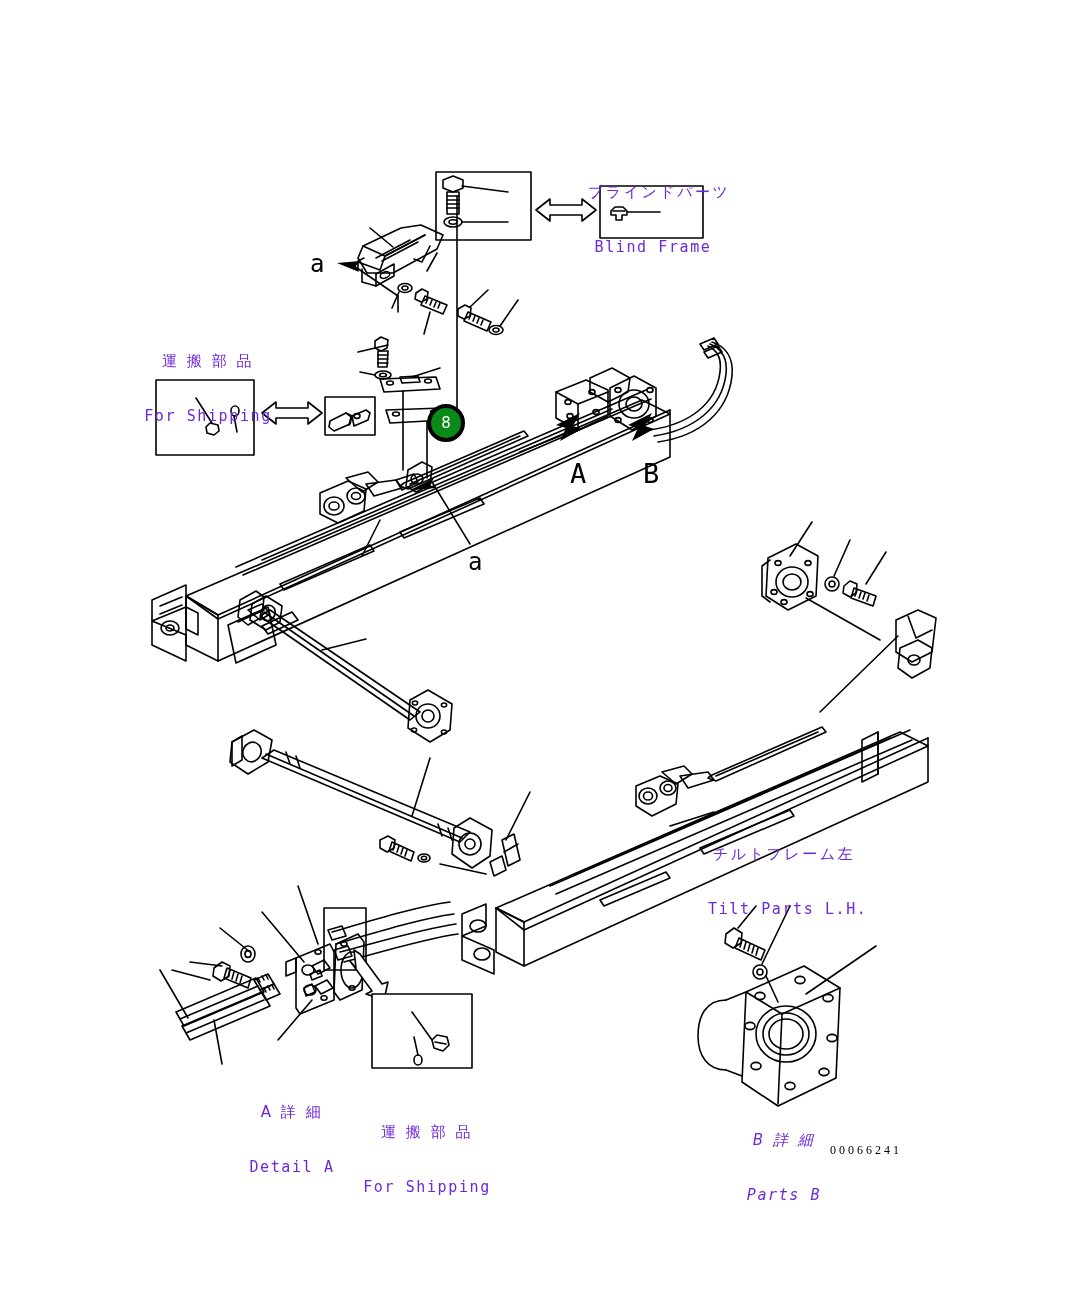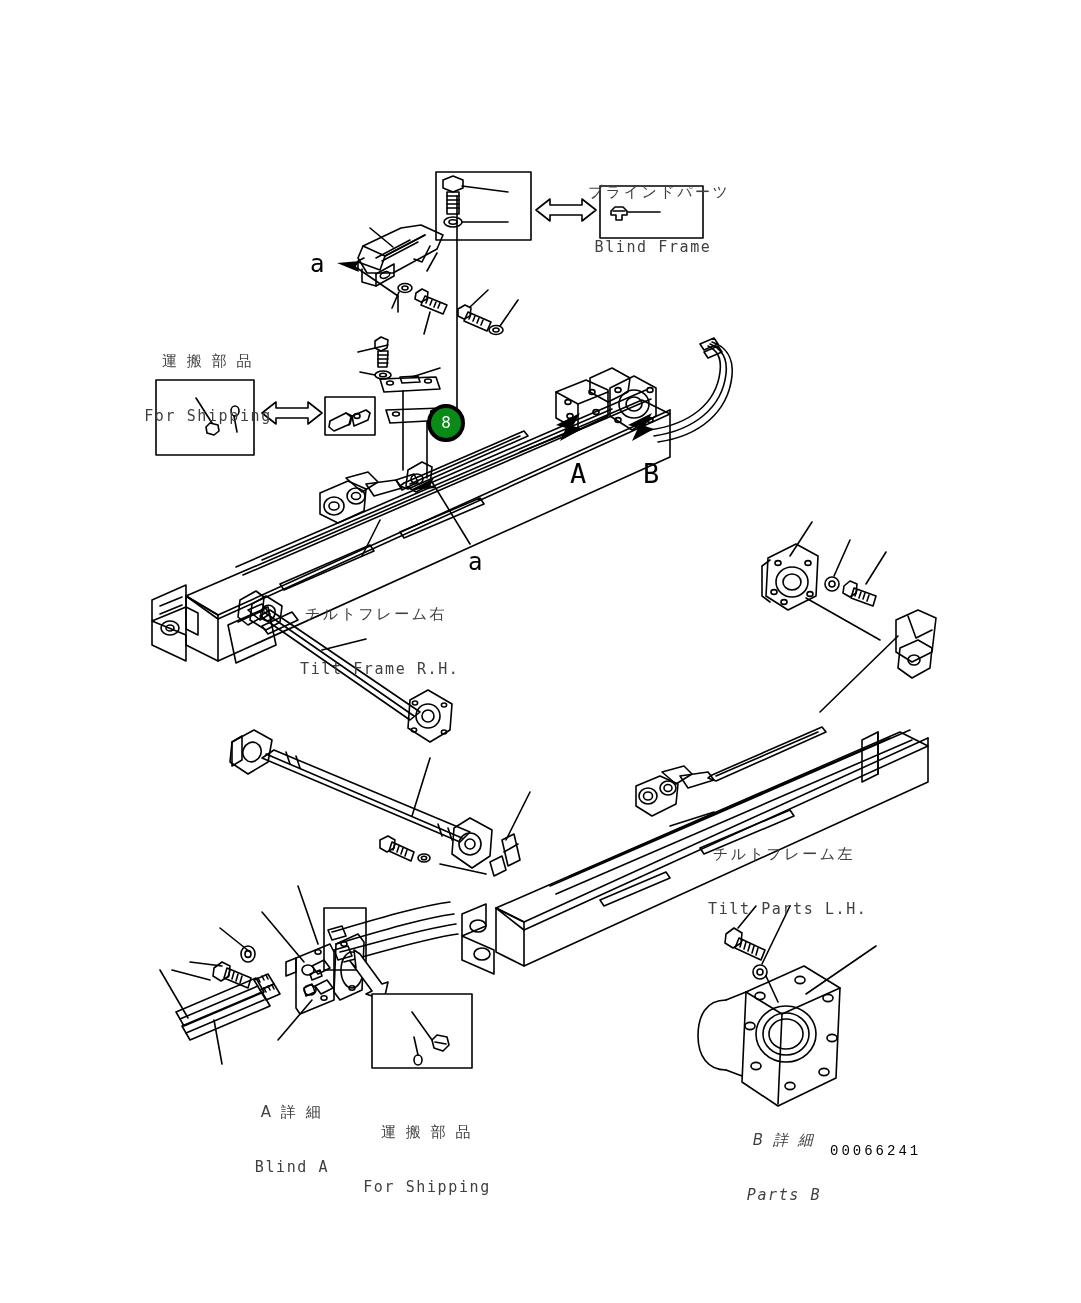--- a/index.html
+++ b/index.html
@@ -20,21 +20,21 @@
   }
   #diagram {
     position: absolute;
     left: 0;
     top: 0;
     width: 1081px;
     height: 1303px;
   }
   .lbl {
     position: absolute;
-    color: #404040;
+    color: #6d28d9;
     white-space: pre;
     line-height: 1.18;
     text-align: center;
     font-family: "DejaVu Sans", sans-serif;
   }
   .lbl .jp {
     display: block;
     font-size: 15px;
     letter-spacing: 2.5px;
   }
@@ -48,22 +48,22 @@
     position: absolute;
     font-family: "DejaVu Sans Mono", monospace;
     font-size: 27px;
     color: #000;
   }
   .letter.small {
     font-size: 24px;
   }
   .drawno {
     position: absolute;
-    font-family: Liberation Mono, monospace;
-    font-size: 14px;
+    font-family: Liberation Serif, serif;
+    font-size: 12px;
     letter-spacing: 3px;
     color: #000;
   }
   .callout {
     position: absolute;
     width: 38px;
     height: 38px;
     border-radius: 50%;
     background: #0a8a17;
     border: 4px solid #000000;
@@ -513,33 +513,29 @@
   <div class="lbl" style="left:588px; top:146px; width:130px;">
     <span class="jp">ブラインドパーツ</span>
     <span class="en">Blind Frame</span>
   </div>
 
   <div class="lbl" style="left:142px; top:315px; width:132px;">
     <span class="jp">運 搬 部 品</span>
     <span class="en">For Shipping</span>
   </div>
 
-  <div class="lbl" style="left:300px; top:568px; width:152px;">
-    <span class="jp">チルトフレーム右</span>
-    <span class="en">Tilt Frame R.H.</span>
-  </div>
 
   <div class="lbl" style="left:708px; top:808px; width:152px;text-align:center;">
     <span class="jp">チルトフレーム左</span>
     <span class="en">Tilt Parts L.H.</span>
   </div>
 
   <div class="lbl" style="left:236px; top:1066px; width:112px;">
     <span class="jp">A 詳 細</span>
-    <span class="en">Blind A</span>
+    <span class="en">Detail A</span>
   </div>
 
   <div class="lbl" style="left:362px; top:1086px; width:130px;">
     <span class="jp">運 搬 部 品</span>
     <span class="en">For Shipping</span>
   </div>
 
   <div class="lbl" style="left:728px; top:1094px; width:112px;font-style:italic;">
     <span class="jp">B 詳 細</span>
     <span class="en">Parts B</span>

